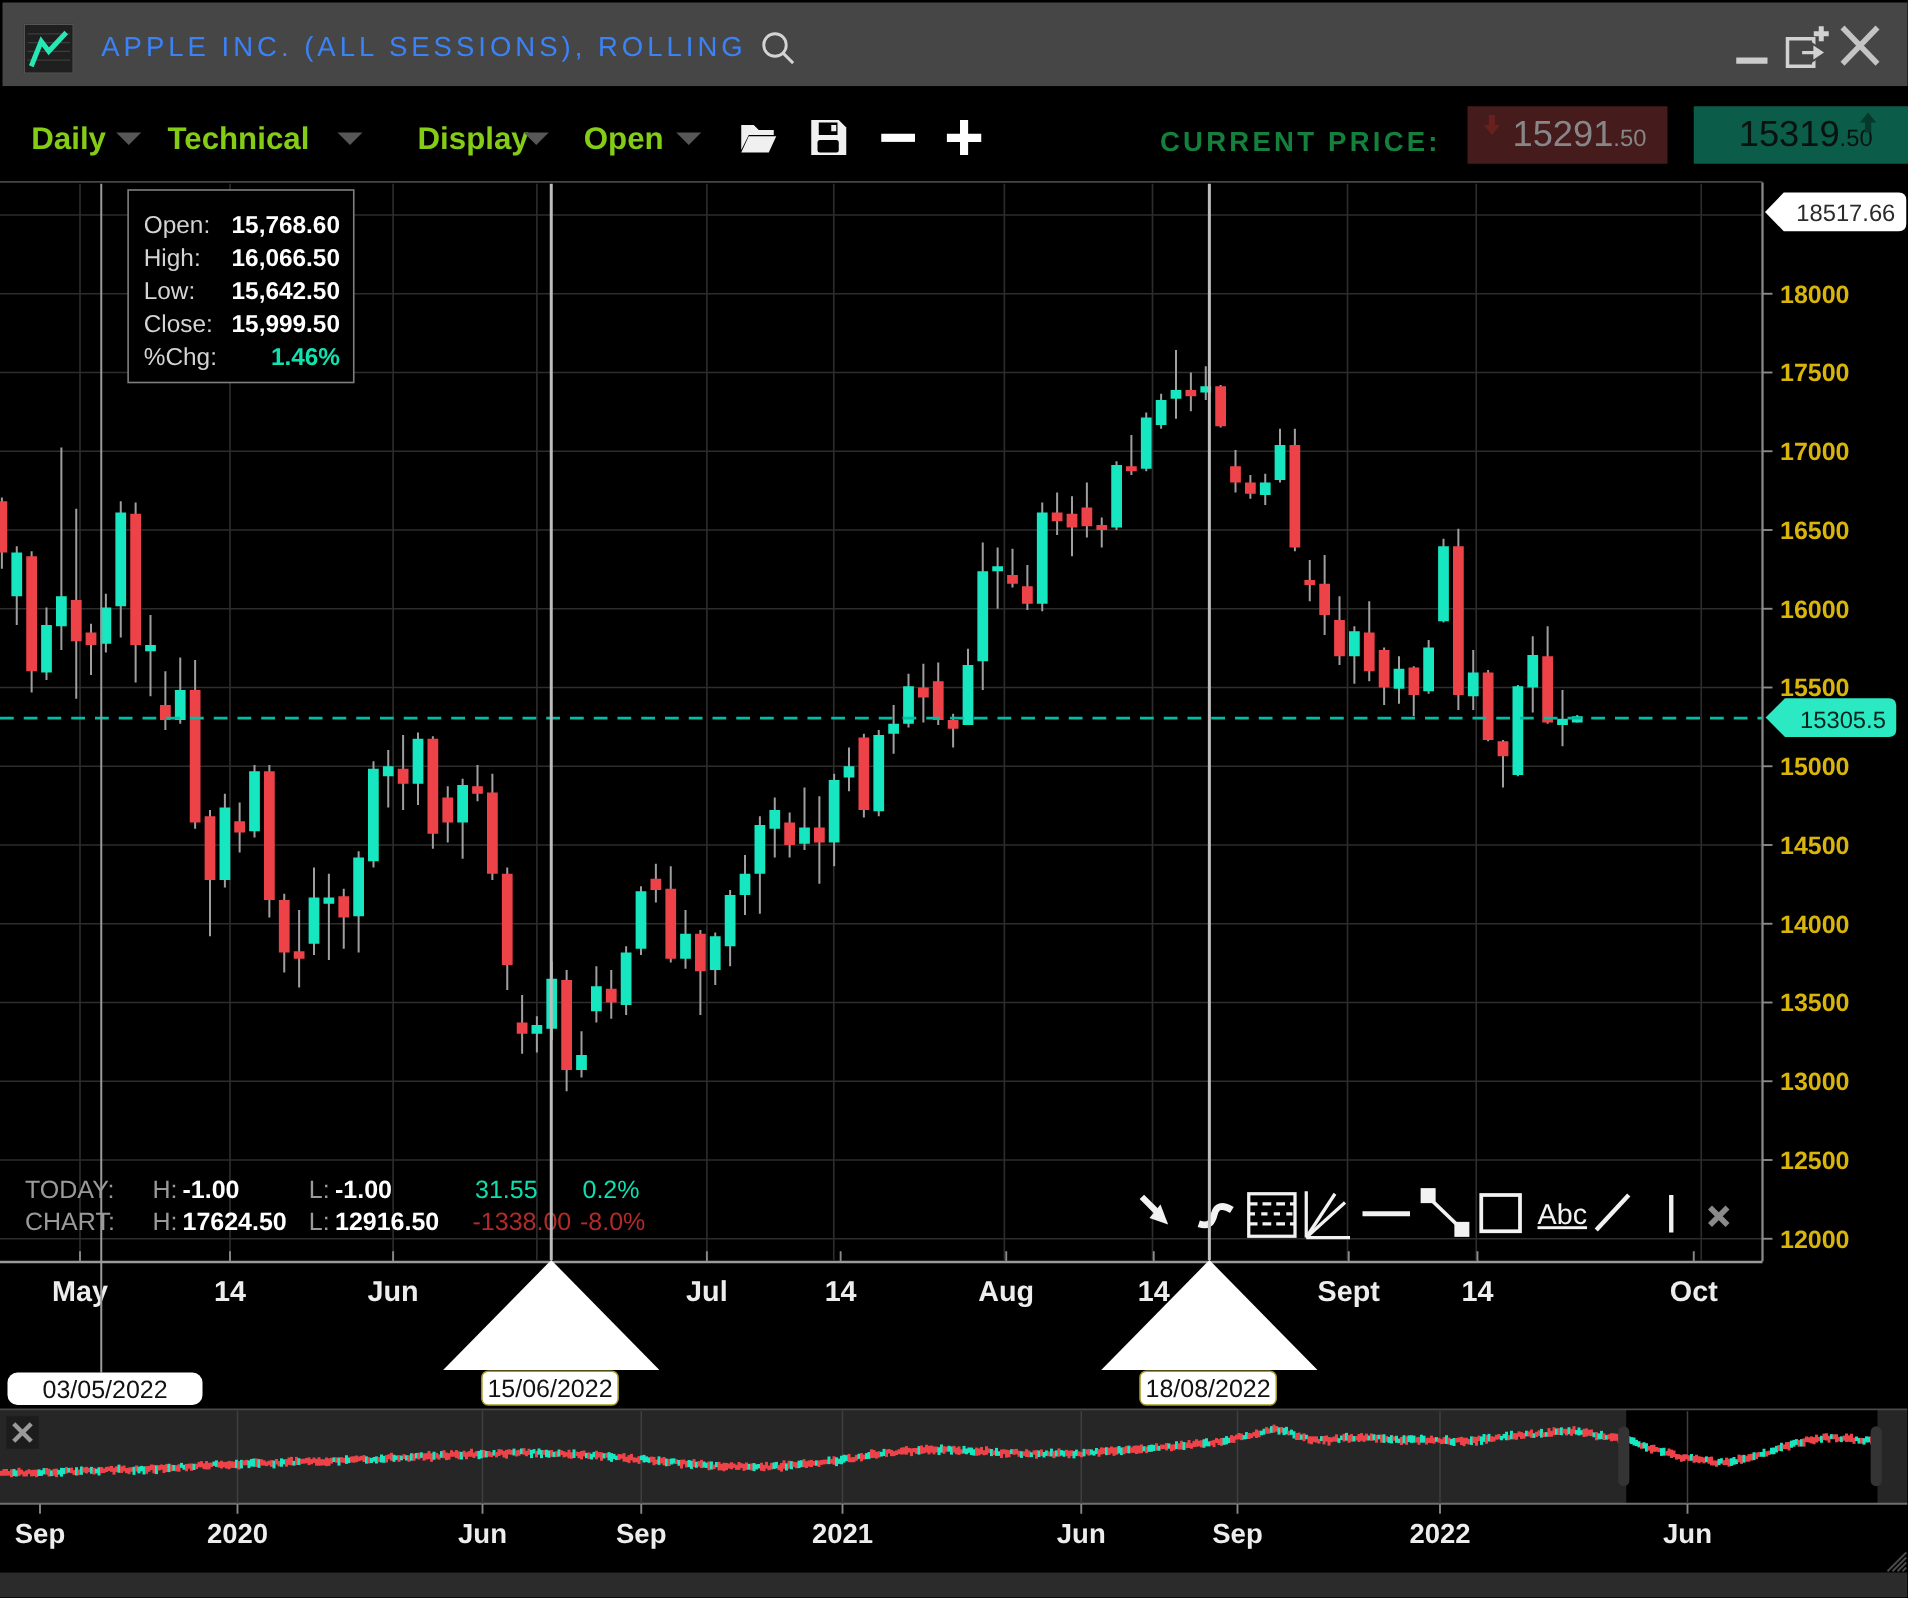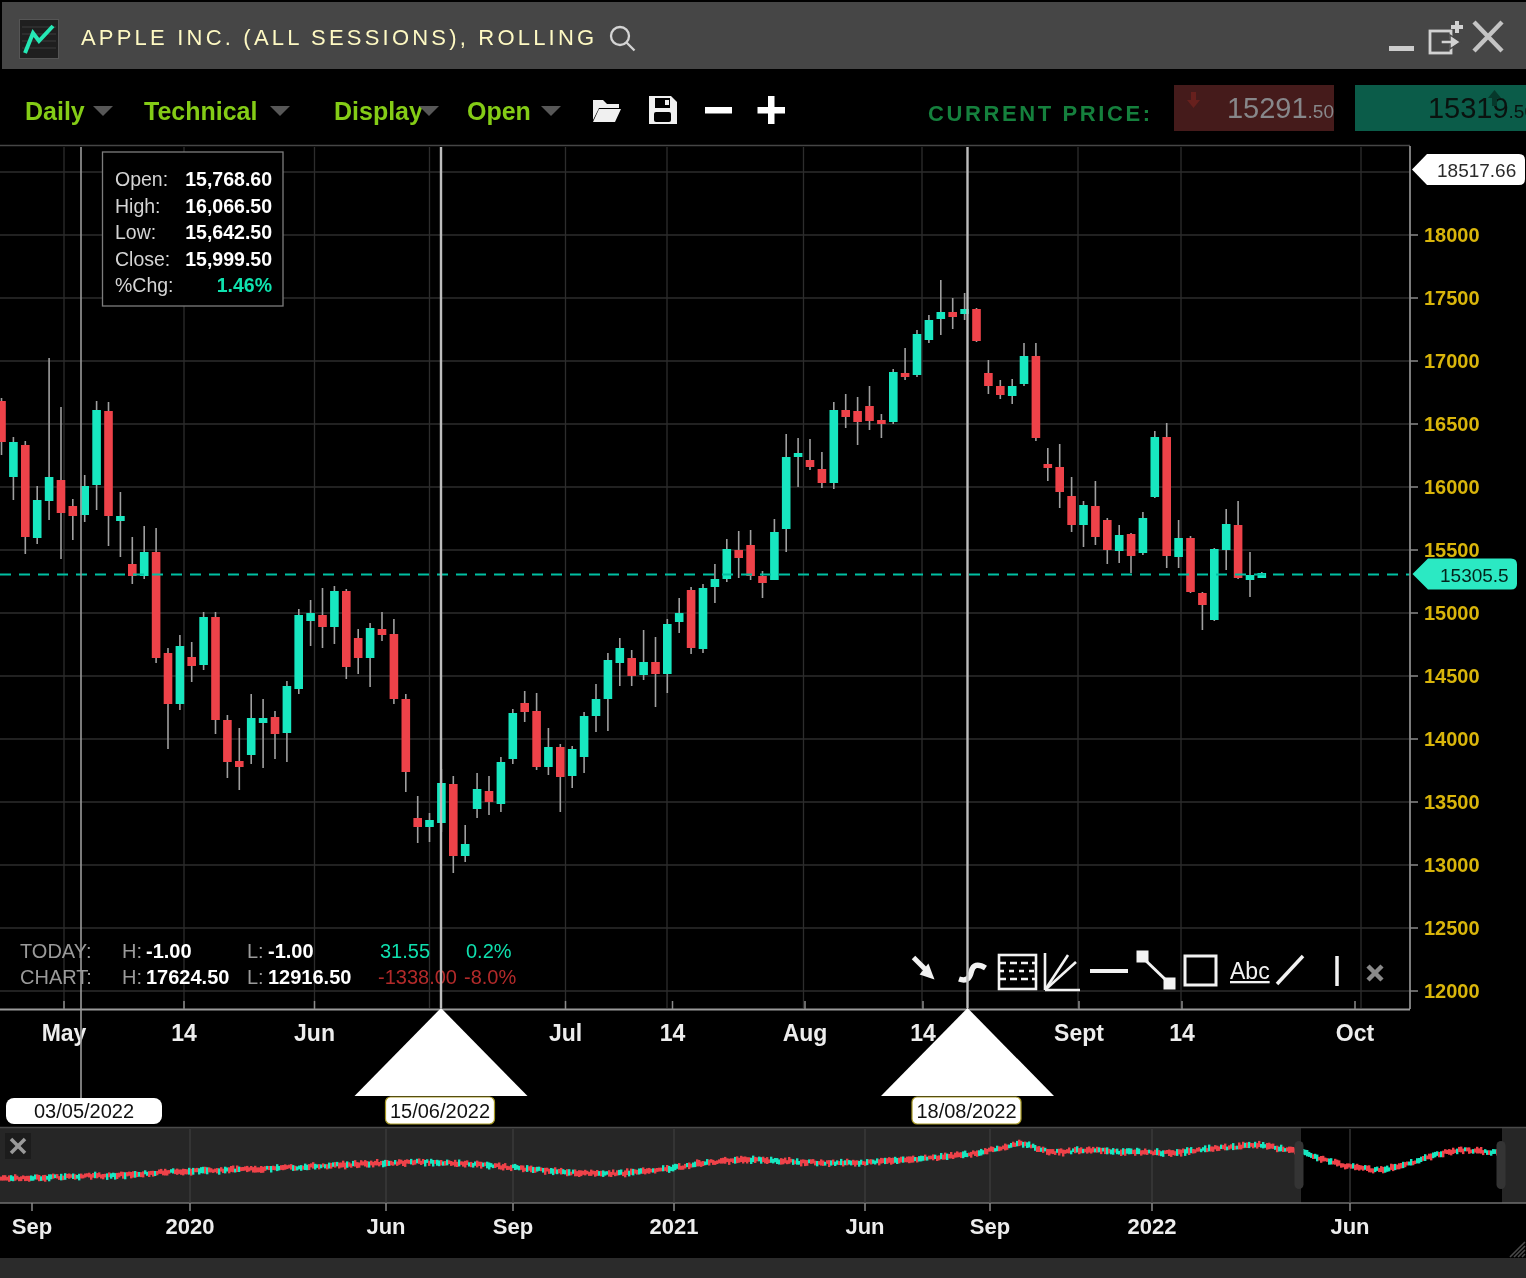--- a/index.html
+++ b/index.html
@@ -1,27 +1,27 @@
 <!DOCTYPE html>
 <html><head><meta charset="utf-8">
 <style>
 * { margin:0; padding:0; box-sizing:border-box; }
 html,body { width:1526px; height:1278px; background:#000; overflow:hidden;
   font-family:"Liberation Sans", sans-serif; }
 .abs { position:absolute; }
 #titlebar { left:0; top:0; width:1526px; height:69px; background:#464646; border-top:2px solid #000; border-left:2px solid #000; }
 #appicon { left:19px; top:19px; width:40px; height:40px; background:#1f1f1f; border:1px solid #555; }
-#title { left:81px; top:25px; font-size:22px; color:#fef9c3; letter-spacing:3.2px; white-space:nowrap; }
+#title { left:81px; top:25px; font-size:22px; color:#3b82f6; letter-spacing:3.2px; white-space:nowrap; }
 #menubar { left:0; top:69px; width:1526px; height:70px; background:#000; }
 .menu { top:97px; font-size:25px; font-weight:bold; color:#84cc16; }
 .arr { top:106px; width:0; height:0; border-left:10px solid transparent; border-right:10px solid transparent; border-top:10px solid #575757; }
 #curprice { left:928px; top:101px; font-size:22px; color:#15803d; letter-spacing:2.6px; font-weight:bold; }
 #redbox { left:1174px; top:85px; width:160px; height:46px; background:#451b1b; color:#87878a; }
 #greenbox { left:1355px; top:85px; width:180px; height:46px; background:#0b5c49; color:#0a120f; }
-.pricebox { font-size:29px; text-align:right; line-height:46px; }
+.pricebox { font-size:29px; text-align:left; line-height:46px;padding-left:36px; }
 .pricebox .dec { font-size:19px; }
 </style></head>
 <body>
 <div class="abs" id="titlebar"></div>
 <div class="abs" id="appicon">
 <svg width="38" height="38">
 <g stroke="#3c3c3c" stroke-width="1">
         <line x1="2" y1="7" x2="36" y2="7"></line>
         <line x1="2" y1="14" x2="36" y2="14"></line>
         <line x1="2" y1="21" x2="36" y2="21"></line>
@@ -40,21 +40,21 @@
 <path d="M56 22 l9 0 l0 -5 l10.5 7 l-10.5 7 l0 -5 l-9 0 z" fill="#d2d2d2" stroke="#464646" stroke-width="1.4"></path>
 <path d="M70 3 l4 0 l0 4 l4 0 l0 4 l-4 0 l0 4 l-4 0 l0 -4 l-4 0 l0 -4 l4 0 z" fill="#d2d2d2"></path>
 <g stroke="#c4c4c4" stroke-width="4.4">
       <line x1="89" y1="4" x2="117" y2="33"></line>
       <line x1="117" y1="4" x2="89" y2="33"></line>
     </g>
 </svg>
 <div class="abs" id="menubar"></div>
 <div class="abs menu" style="left:25px">Daily</div>
 <div class="abs arr" style="left:93px"></div>
-<div class="abs menu" style="left:144px">Technical</div>
+<div class="abs menu" style="left:134px">Technical</div>
 <div class="abs arr" style="left:270px"></div>
 <div class="abs menu" style="left:334px">Display</div>
 <div class="abs arr" style="left:419px"></div>
 <div class="abs menu" style="left:467px">Open</div>
 <div class="abs arr" style="left:541px"></div>
 <svg class="abs" style="left:585px;top:88px" width="210" height="42">
 <path d="M8 32 L8 12 L18 12 L22 16 L34 16 L34 20 L14 20 L8 32 Z M14 21 L36 21 L30 34 L8 34 Z" fill="#f0f0f0"></path>
 <g>
 <path d="M64 8 L86 8 L92 14 L92 36 L64 36 Z" fill="#f0f0f0"></path>
 <rect x="70" y="10" width="15" height="10" fill="#000"></rect>

